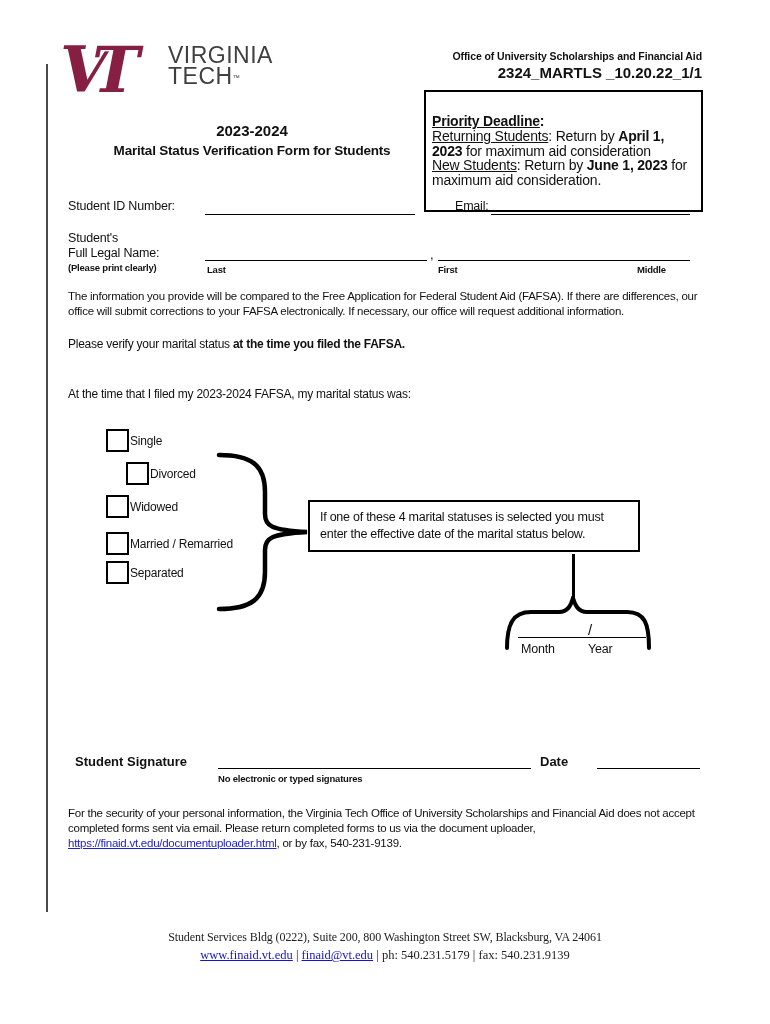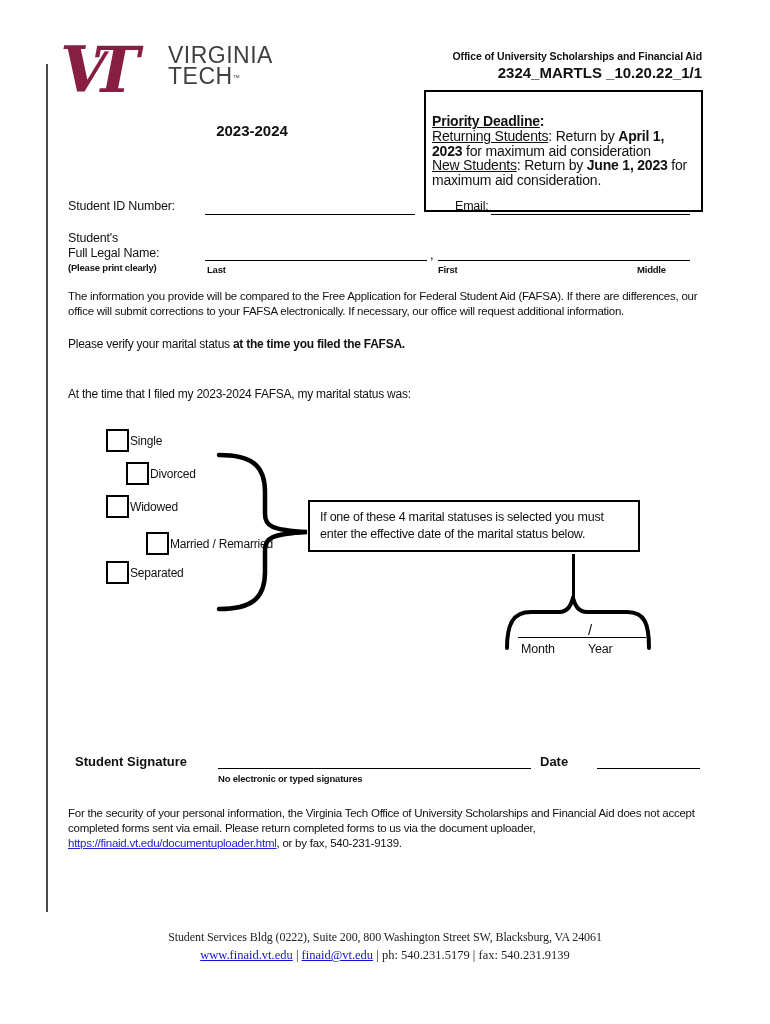--- a/index.html
+++ b/index.html
@@ -72,20 +72,21 @@
   </div>
 
   <div class="deadline">
     <span class="b u">Priority Deadline</span><span class="b">:</span><br>
     <span class="u">Returning Students</span><span>: Return by </span><span class="b">April 1, 2023</span><span> for maximum aid consideration</span><br>
     <span class="u">New Students</span><span>: Return by </span><span class="b">June 1, 2023</span><span> for maximum aid consideration.</span>
   </div>
 
   <div class="title-blk">
     <div class="title-year">2023-2024</div>
+    <div class="title-name">Marital Status Verification Form for Students</div>
   </div>
 
   <div class="abs lbl" style="left:68px;top:199px;">Student ID Number:</div>
   <div class="abs line" style="left:205px;top:214px;width:210px;"></div>
   <div class="abs lbl" style="left:455px;top:199px;">Email:</div>
   <div class="abs line" style="left:491px;top:214px;width:199px;"></div>
 
   <div class="abs lbl" style="left:68px;top:231px;">Student's</div>
   <div class="abs lbl" style="left:68px;top:246px;">Full Legal Name:</div>
   <div class="abs mini" style="left:68px;top:262px;">(Please print clearly)</div>
@@ -109,21 +110,21 @@
     <div class="optlbl">Single</div>
   </div>
   <div class="optrow" style="top:462px;padding-left:20px;">
     <div class="cb"></div>
     <div class="optlbl">Divorced</div>
   </div>
   <div class="optrow" style="top:495px;">
     <div class="cb"></div>
     <div class="optlbl">Widowed</div>
   </div>
-  <div class="optrow" style="top:532px;margin-left:40px;">
+  <div class="optrow" style="top:532px;">
     <div class="cb"></div>
     <div class="optlbl">Married / Remarried</div>
   </div>
   <div class="optrow" style="top:561px;">
     <div class="cb"></div>
     <div class="optlbl">Separated</div>
   </div>
 
   <svg class="abs" style="left:213px;top:450px;" width="100" height="164" viewBox="0 0 100 164">
     <path d="M 6,5 C 38,5 52,15 52,42 L 52,64 C 52,76 58,80 94,82 C 58,84 52,88 52,100 L 52,122 C 52,149 38,159 6,159" fill="none" stroke="#000" stroke-width="4.5" stroke-linecap="round"></path>

